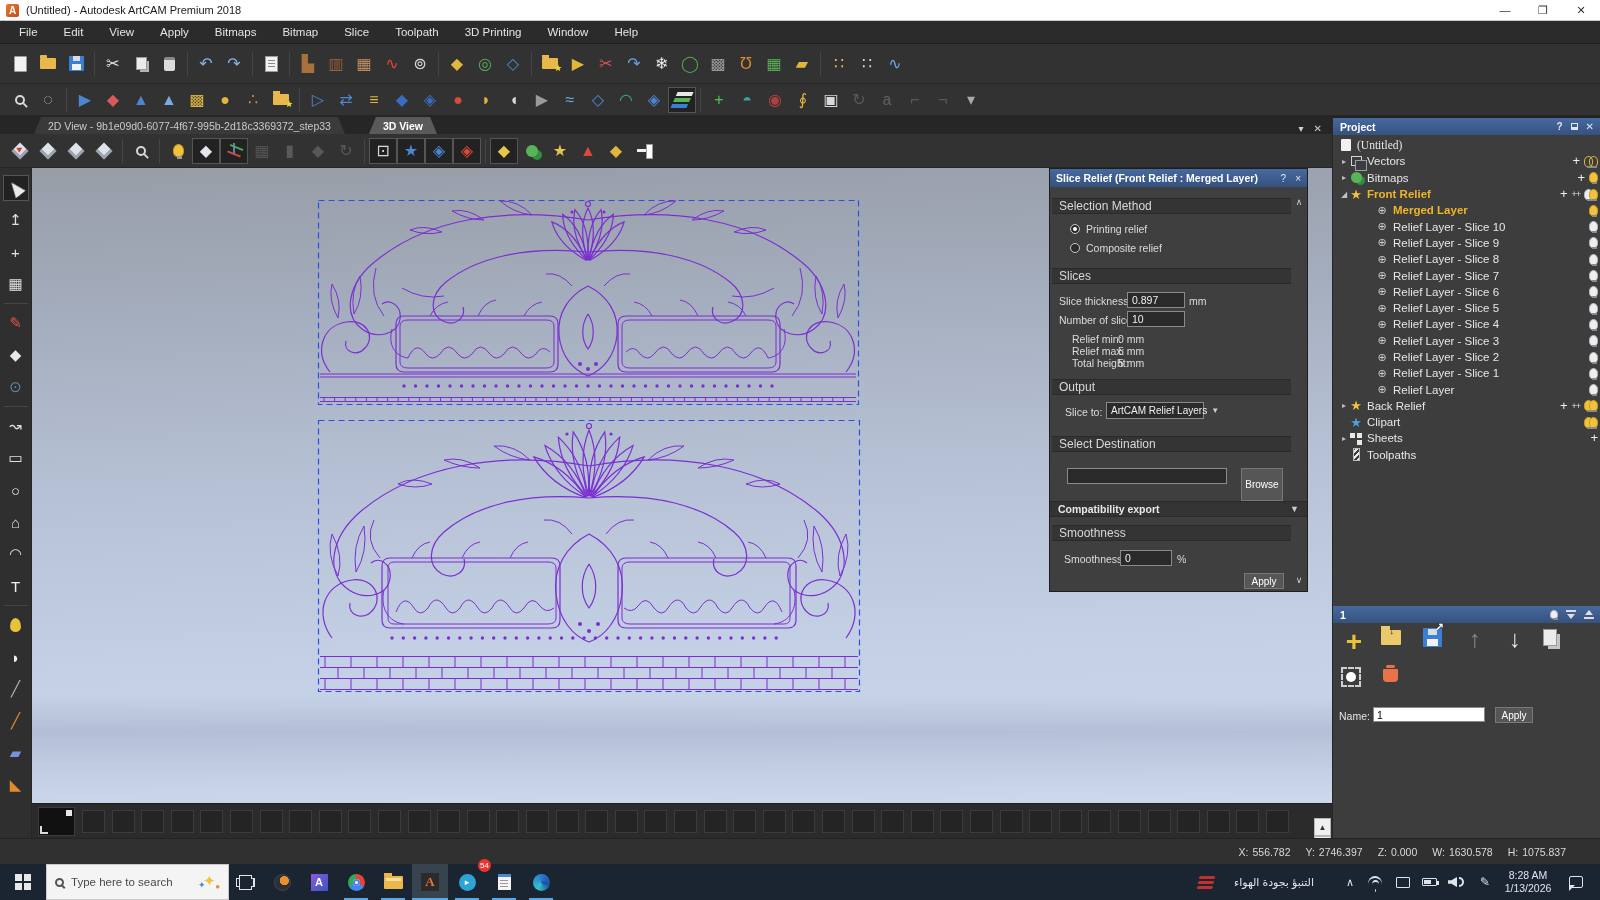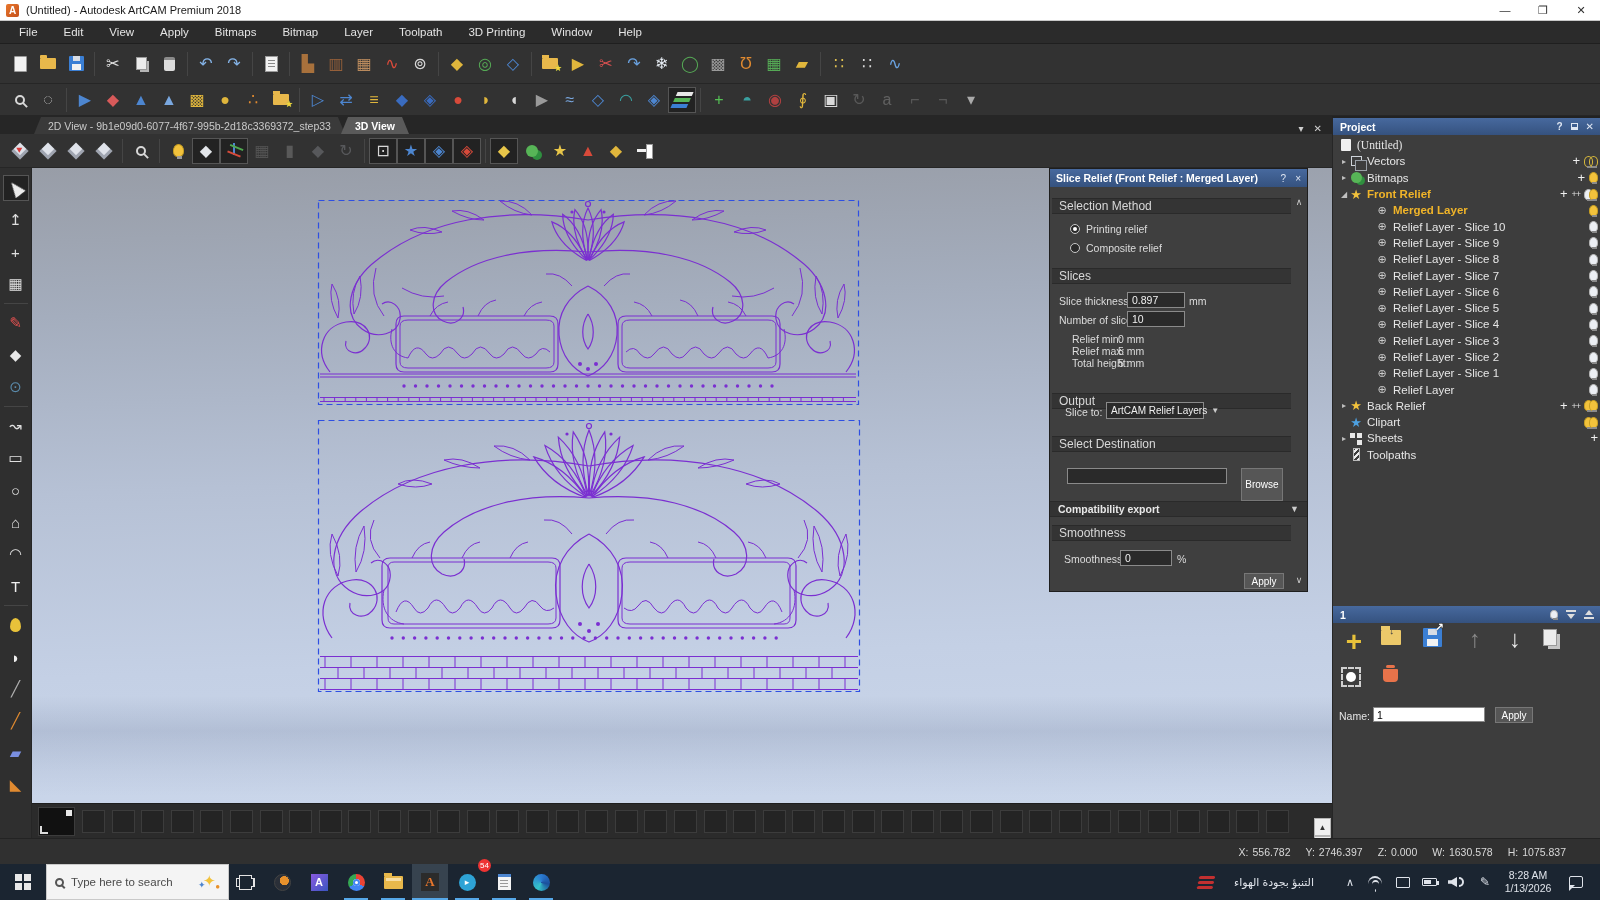--- a/index.html
+++ b/index.html
@@ -21,21 +21,21 @@
   #tbview3d{top:134px;width:1332px;height:34px;}
   .tbi{width:28px;height:26px;display:flex;align-items:center;justify-content:center;font-size:16px;flex:none;position:relative;border:1px solid transparent;}
   .tbi.act{background:#222;border:1px solid #555;}
   .tbi.dim{opacity:.45;}
   .tbdiv{width:1px;height:24px;background:#232323;border-right:1px solid #454545;margin:0 4px;flex:none;}
   
   #lefttools{position:absolute;left:0;top:168px;width:32px;height:670px;background:#2f2f2f;display:flex;flex-direction:column;align-items:center;padding-top:4px;border-right:1px solid #262626;}
   #lefttools .tbi{width:26px;height:26px;margin:3px 0;font-size:15px;}
   #lefttools .tbdivh{width:24px;height:1px;background:#242424;border-bottom:1px solid #454545;margin:3px 0;flex:none;}
   
-  #tabbar{position:absolute;left:0;top:116px;width:1332px;height:18px;background:#262626;display:flex;align-items:flex-end;padding-left:34px;}
+  #tabbar{position:absolute;left:0;top:116px;width:1332px;height:18px;background:#262626;display:flex;align-items:flex-end;padding-left:34px;gap:28px;}
   .vtab{height:17px;display:flex;align-items:center;padding:0 14px;font-size:10.5px;clip-path:polygon(7px 0,calc(100% - 7px) 0,100% 100%,0 100%);}
   .vtab.inactive{background:#3a3a3a;color:#c9c9c9;}
   .vtab.active{background:#5a5a5a;color:#ffffff;font-weight:bold;margin-left:-4px;}
   #panelctl{margin-left:auto;display:flex;gap:10px;padding-right:10px;color:#cfcfcf;font-size:10px;align-items:center;}
   
   #canvas{position:absolute;left:32px;top:168px;width:1300px;height:635px;
     background:linear-gradient(178deg,#989da7 0%,#a4adbd 22%,#b6c1d5 48%,#c4d0e5 75%,#cbd7eb 100%);overflow:hidden;}
   #shadowband{position:absolute;left:0;top:528px;width:1300px;height:100px;
     background:linear-gradient(180deg,rgba(73,88,122,0) 0%,rgba(73,88,122,0.16) 35%,rgba(73,88,122,0.05) 75%,rgba(73,88,122,0) 100%);}
   svg .orn{stroke:#7b2fd1;fill:none;stroke-width:1.2;}
@@ -209,21 +209,21 @@
   </div>
 </div>
 
 <div id="menubar">
     <div class="menuitem">File</div>
     <div class="menuitem">Edit</div>
     <div class="menuitem">View</div>
     <div class="menuitem">Apply</div>
     <div class="menuitem">Bitmaps</div>
     <div class="menuitem">Bitmap</div>
-    <div class="menuitem">Layer</div>
+    <div class="menuitem">Slice</div>
     <div class="menuitem">Toolpath</div>
     <div class="menuitem">3D Printing</div>
     <div class="menuitem">Window</div>
     <div class="menuitem">Help</div>
   </div>
 
 <div id="tbrow1" class="tbrow">
     <span class="tbi">
       <i class="sh sh-page"></i>
     </span>
@@ -775,21 +775,21 @@
   <input class="dinput" style="left: 77px; top: 123px; width: 58px; height: 16px;" value="0.897">
   <span class="dlab" style="left:139px;top:126px;">mm</span>
   <span class="dlab" style="left:9px;top:145px;">Number of slices</span>
   <input class="dinput" style="left: 77px; top: 142px; width: 58px; height: 16px;" value="10">
   <span class="dlab" style="left:22px;top:164px;">Relief min:</span>
   <span class="dlab" style="left:68px;top:164px;">0 mm</span>
   <span class="dlab" style="left:22px;top:176px;">Relief max:</span>
   <span class="dlab" style="left:68px;top:176px;">5 mm</span>
   <span class="dlab" style="left:22px;top:188px;">Total height:</span>
   <span class="dlab" style="left:68px;top:188px;">5 mm</span>
-  <div class="dsec" style="top:224px;">Output</div>
+  <div class="dsec" style="top:210px;">Output</div>
   <span class="dlab" style="left:15px;top:237px;">Slice to:</span>
   <div class="dinput" style="left:56px;top:233px;width:98px;height:17px;display:flex;align-items:center;">
     <span style="font-size:10px;white-space:nowrap;">ArtCAM Relief Layers</span>
     <span style="margin-left:4px;font-size:8px;color:#ccc;">▼</span>
   </div>
   <div class="dsec" style="top:267px;">Select Destination</div>
   <input class="dinput" style="left: 17px; top: 299px; width: 160px; height: 16px;" value="">
   <div class="dbtn" style="left:191px;top:299px;width:42px;height:33px;">Browse</div>
   <div id="compatband">
     <span>Compatibility export</span>

